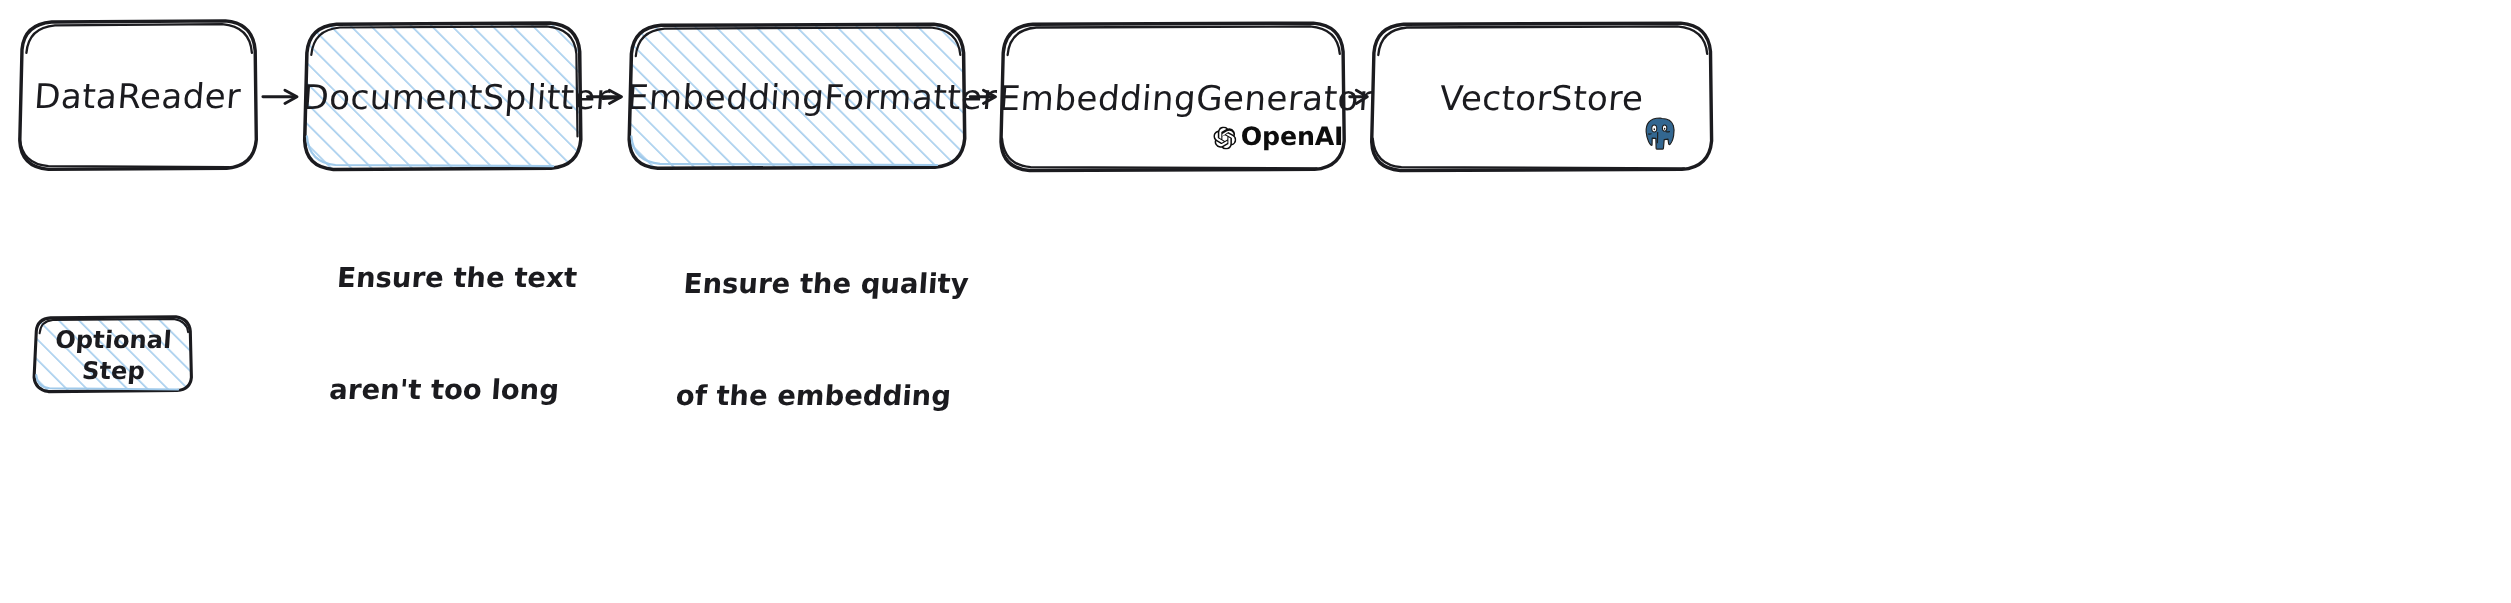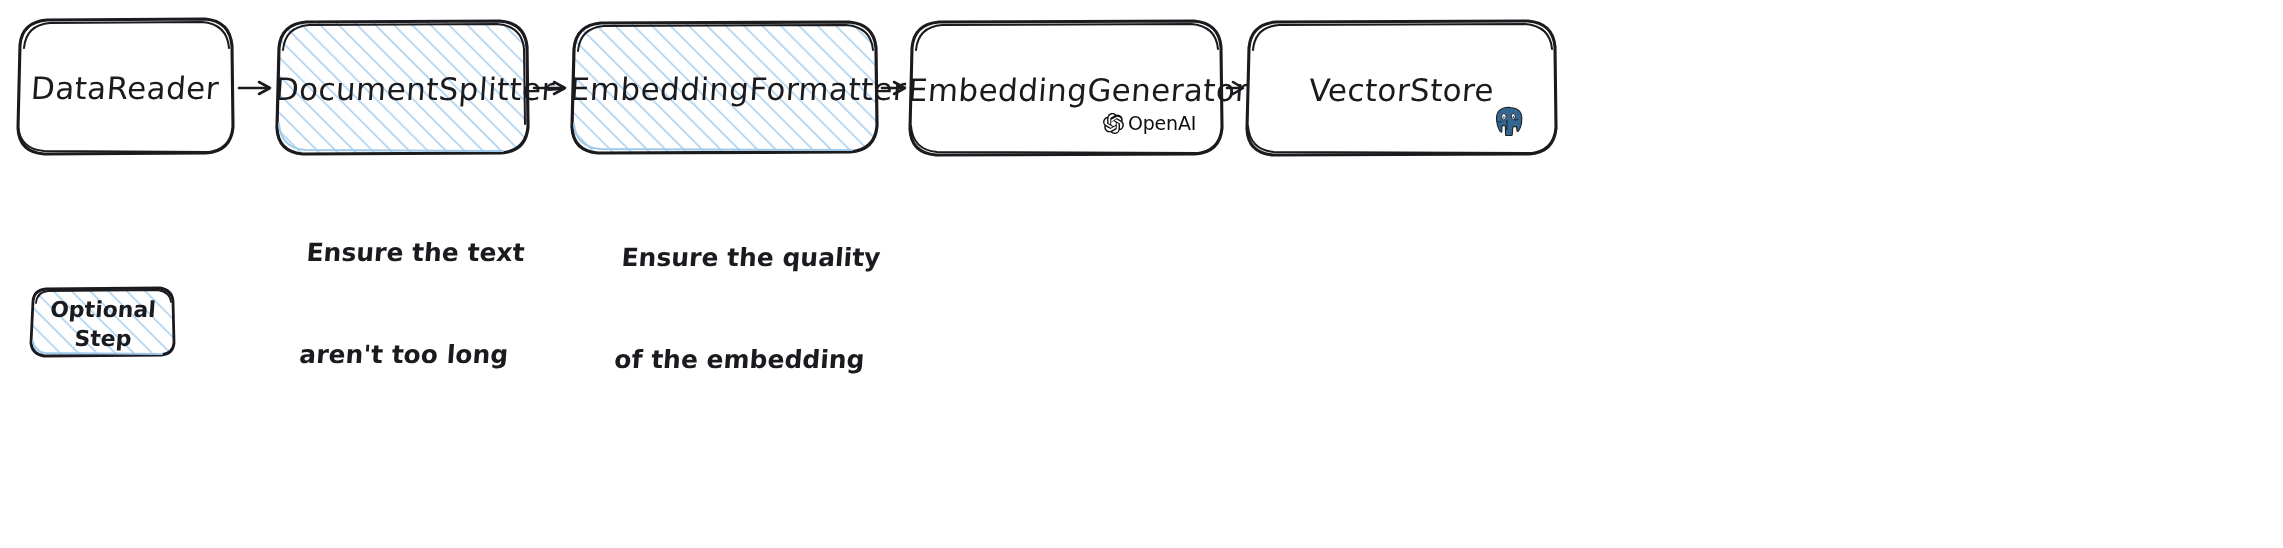--- a/index.html
+++ b/index.html
@@ -67,22 +67,22 @@
 
   
   .badge {
     position: absolute;
     display: flex;
     align-items: center;
     gap: 4px;
   }
   .badge-text {
     font-family: "DejaVu Sans", sans-serif;
-    font-weight: 400;
-    font-size: 19px;
+    font-weight: 700;
+    font-size: 23px;
     color: #0d0d0d;
     letter-spacing: -0.2px;
   }
 
   
   .legend-label {
     position: absolute;
     left: 0;
     right: 0;
     text-align: center;

